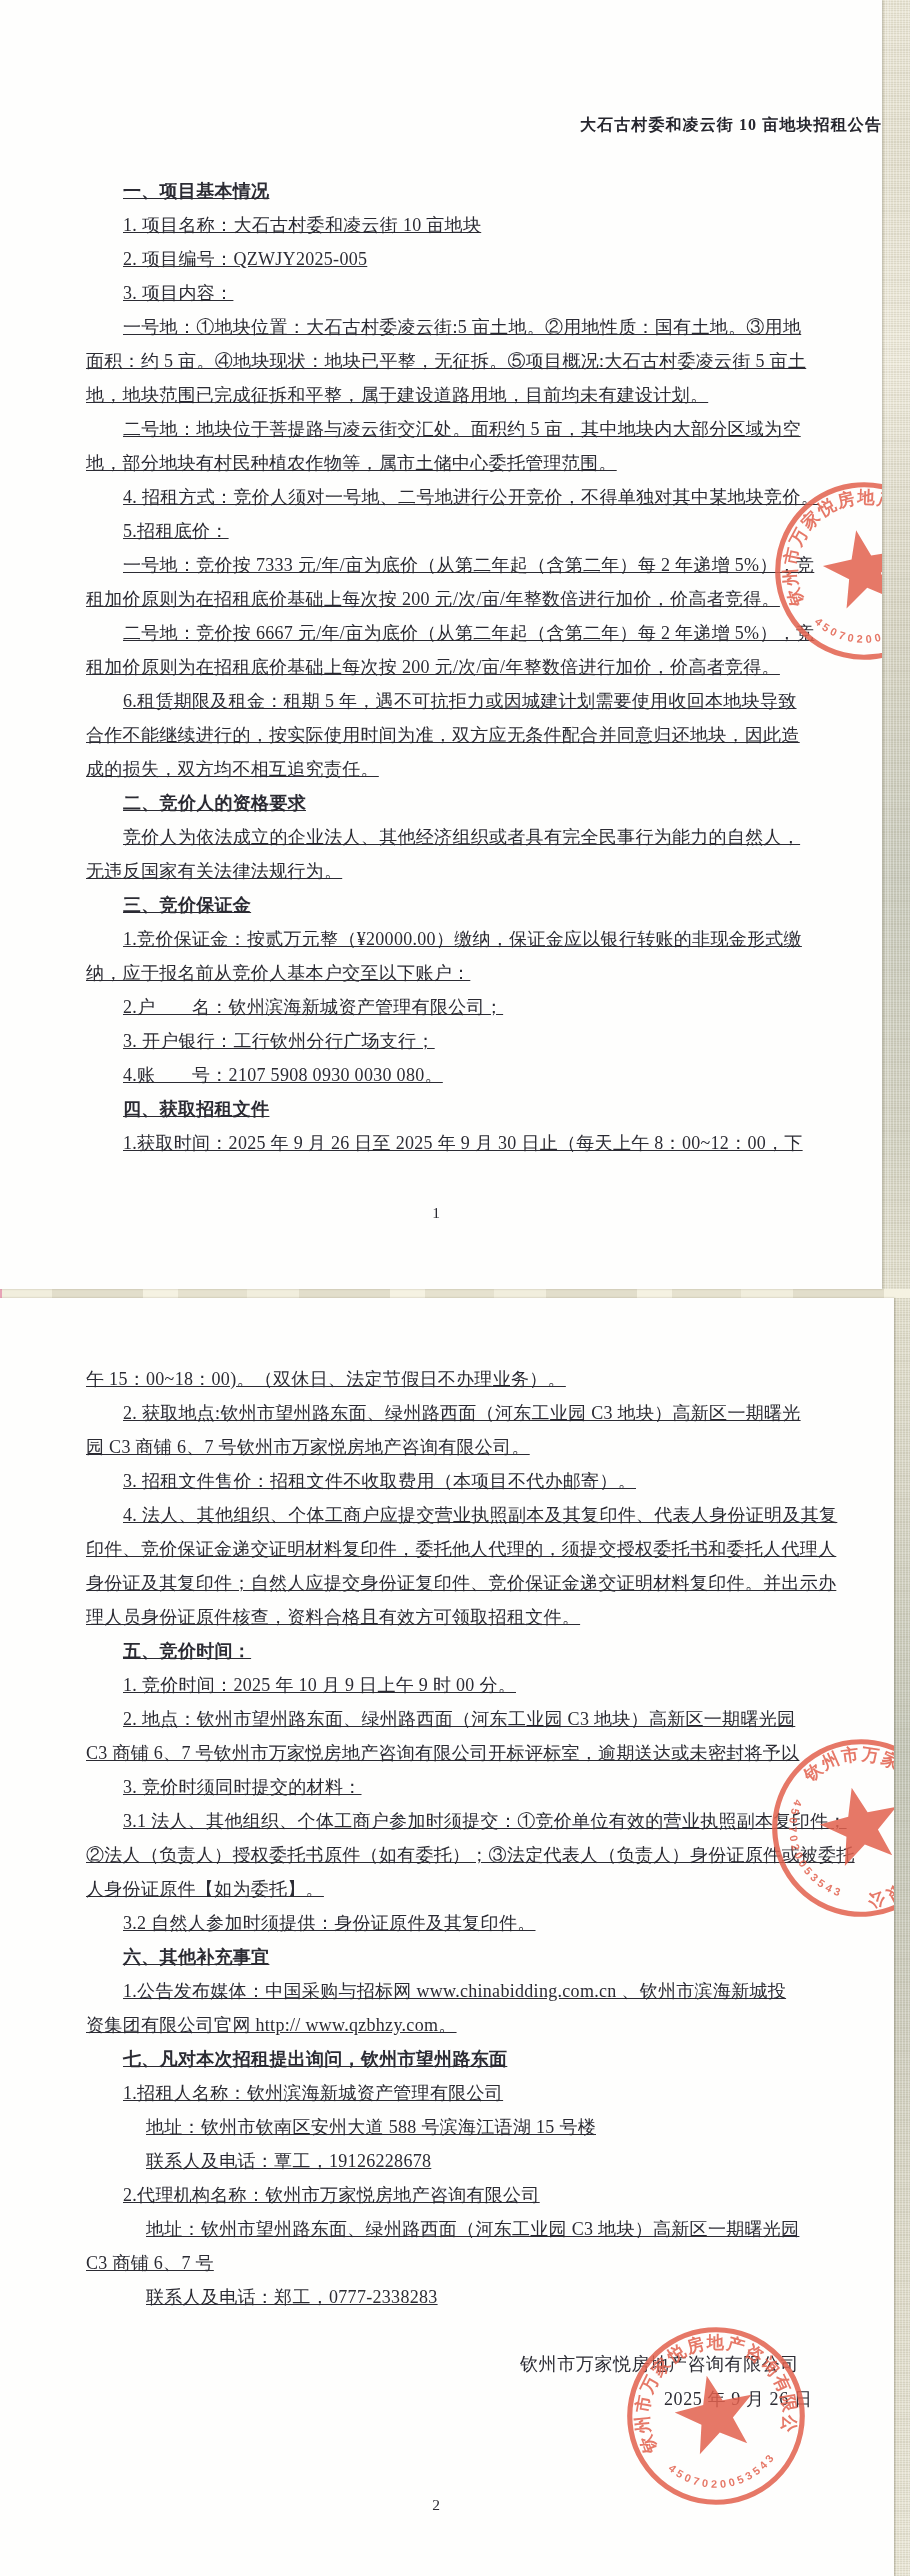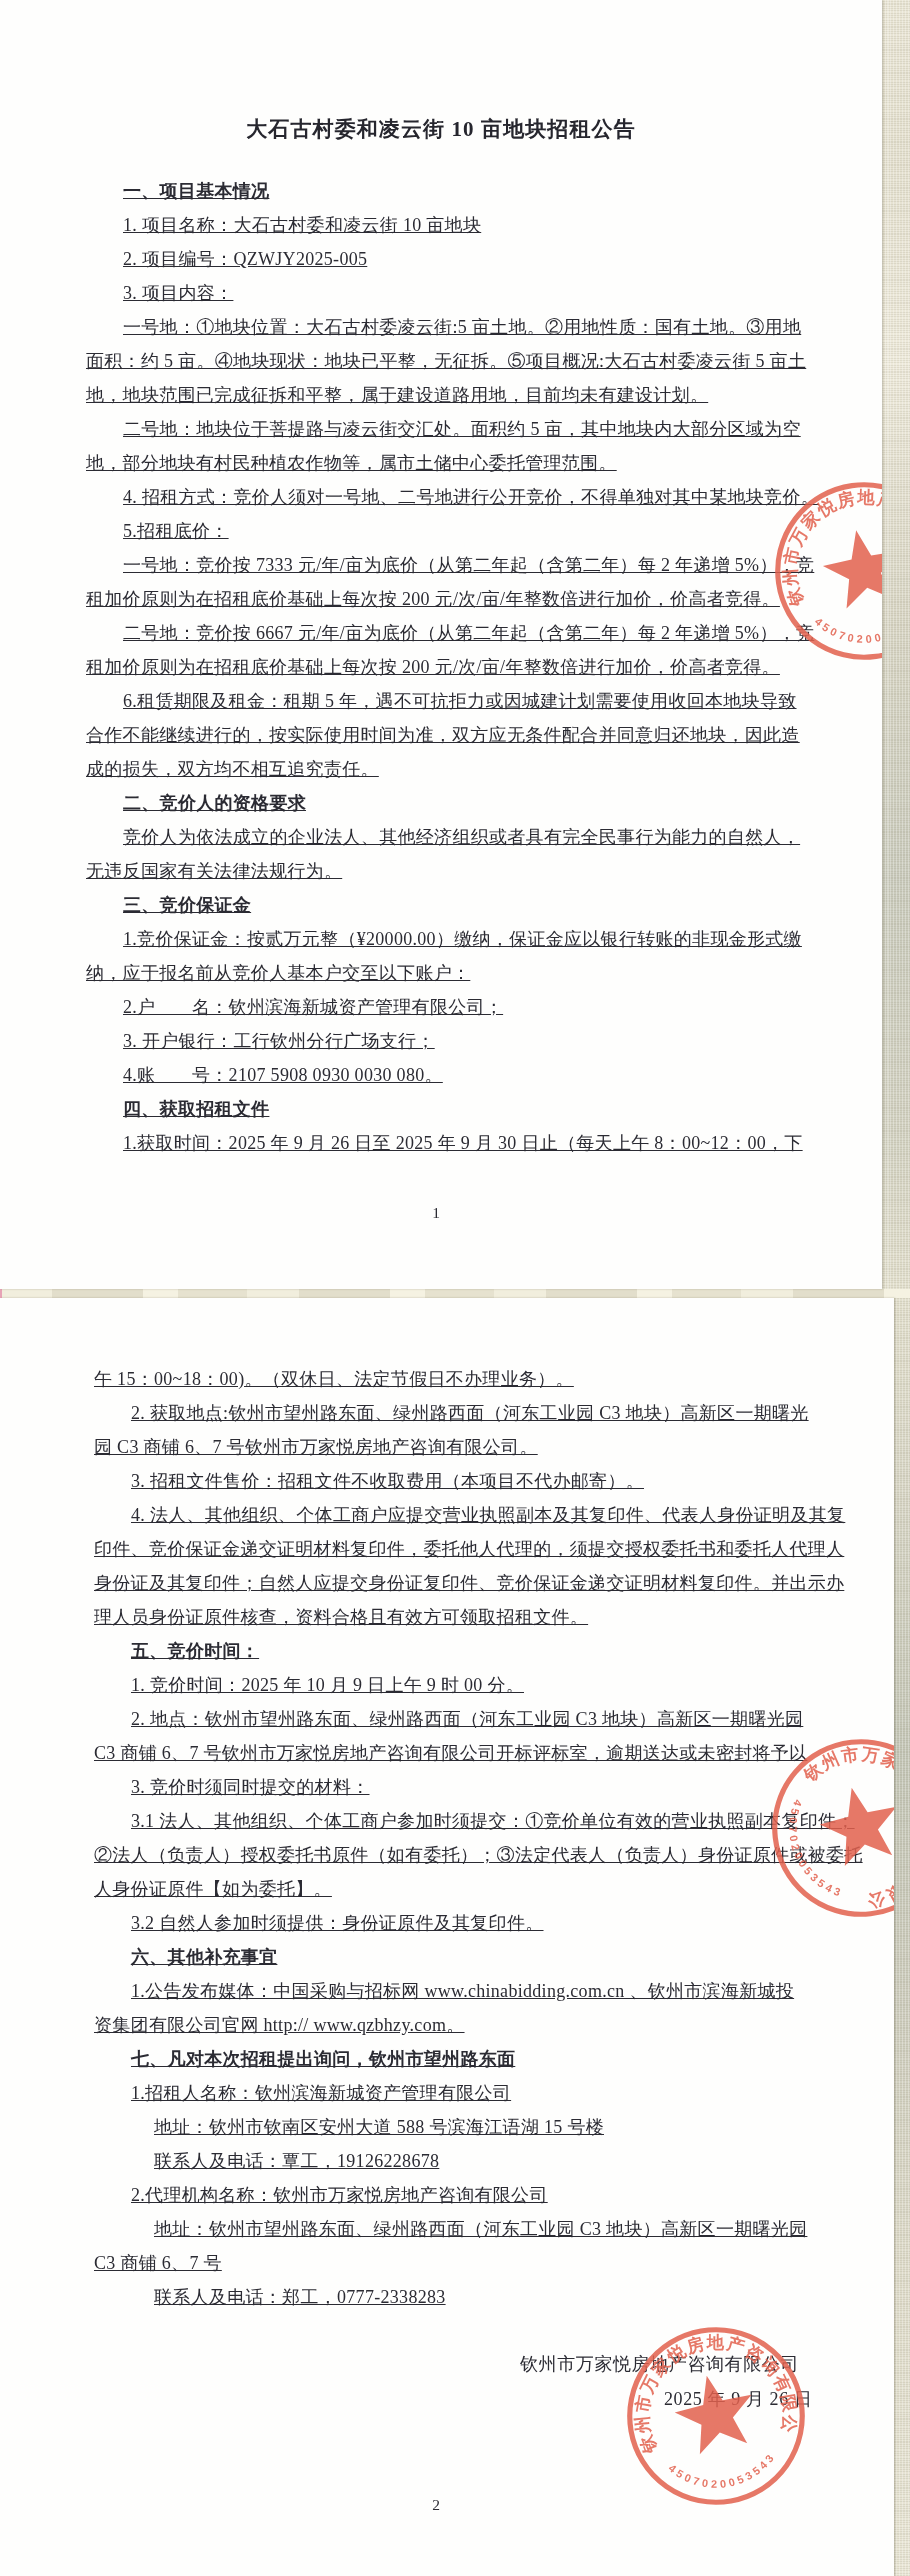--- a/index.html
+++ b/index.html
@@ -20,26 +20,26 @@
     box-shadow:1.1px 0 1.7px rgba(90,85,60,.35);
   }
   #page1 { top:0; height:1289px; width:882px; }
   #page2 { top:1298px; height:1278px; width:894px; }
   .gap-band {
     position:absolute; left:0; top:1289px; width:910px; height:9.2px;
     background:repeating-linear-gradient(90deg,#f1eedd 0 52px,#e2decb 52px 143px,#f5f2e2 143px 178px,#e6e2cf 178px 247px);
   }
   .edge-artifact { position:absolute; left:0; top:1286px; width:2.3px; height:12.6px; background:#e7a3b6; }
   .doc-title {
-    position:absolute; top:115px; left:0; width:100%; text-align:center;
-    font-size:21px; font-weight:bold; letter-spacing:1.1px; color:#26262e; white-space:nowrap;
+    position:absolute; top:115px; left:0; width:100%; text-align:right;
+    font-size:16px; font-weight:bold; letter-spacing:1.1px; color:#26262e; white-space:nowrap;
   }
   .content { position:absolute; left:86px; width:763px; }
   #page1 .content { top:174px; }
-  #page2 .content { top:64px;margin-left:8px; }
+  #page2 .content { top:64px; }
   .ln { height:34px; line-height:34px; font-size:18px; letter-spacing:0.3px; white-space:nowrap; color:#2b2b33;text-decoration:underline; }
   .ln.p { padding-left:37px; }
   .ln.i { padding-left:60px; }
   .ln.f { padding-left:0; }
   .ln.h { padding-left:37px; font-weight:bold; font-family:"Liberation Sans","DejaVu Sans",sans-serif; }
   .pageno { position:absolute; left:0; width:872px; text-align:center; font-size:15.5px; color:#2b2b33; }
   #page1 .pageno { top:1204px; }
   #page2 .pageno { top:1198px; }
   .sig-line { position:absolute; left:520px; top:1054px; font-size:18px; letter-spacing:0.6px; color:#2b2b33; white-space:nowrap; }
   .date-line { position:absolute; left:664px; top:1089px; font-size:18px; letter-spacing:0.6px; color:#2b2b33; white-space:nowrap; }

